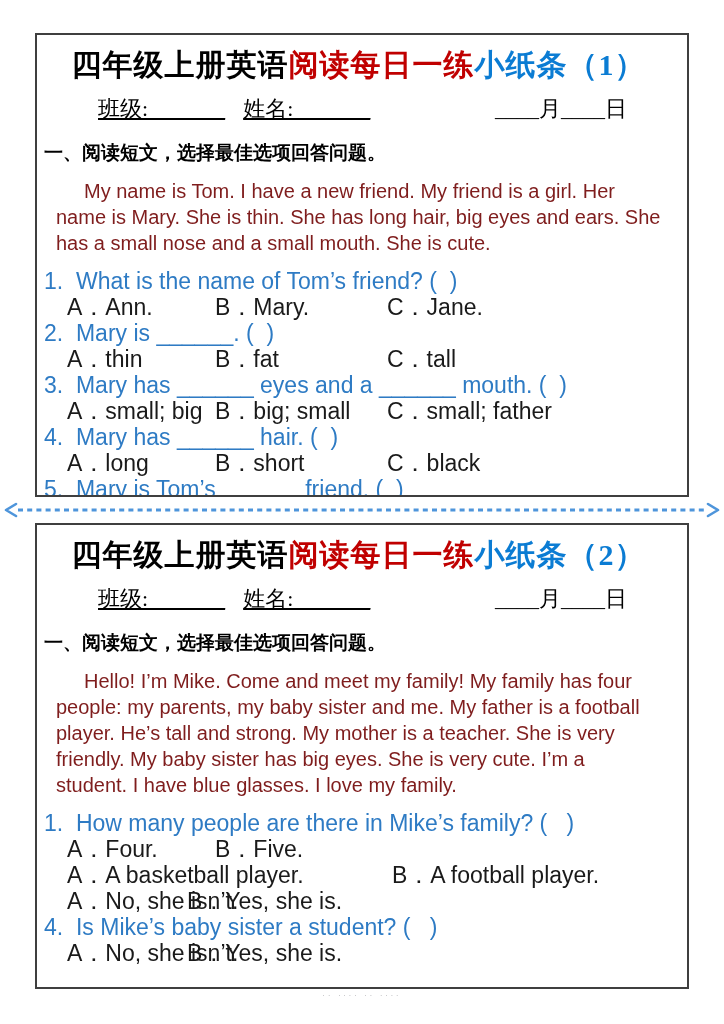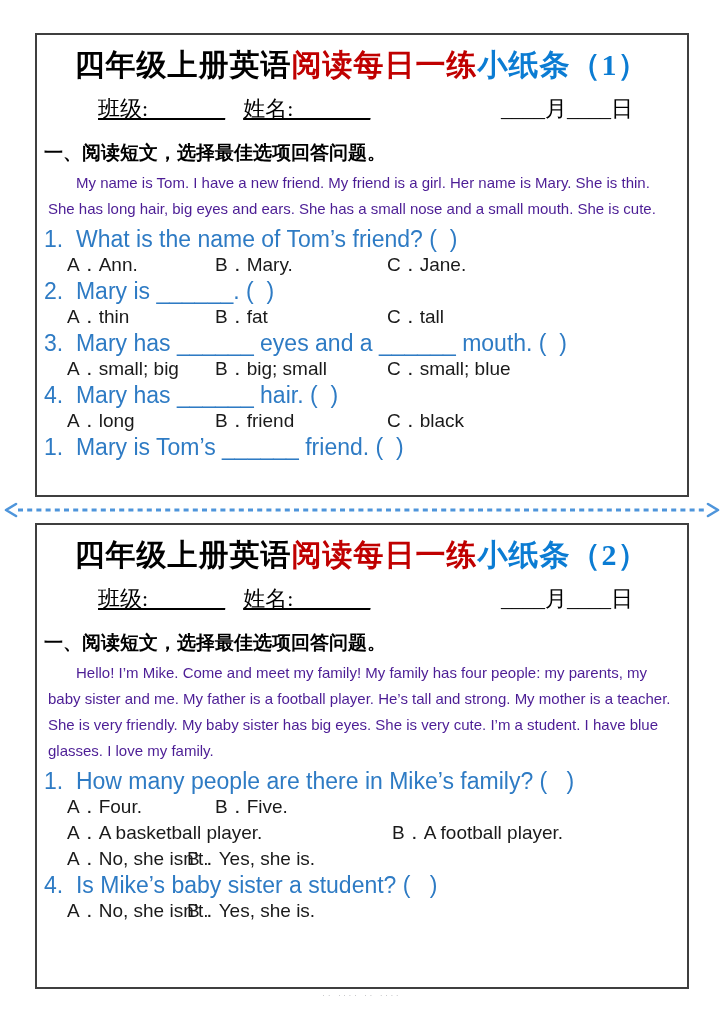--- a/index.html
+++ b/index.html
@@ -9,21 +9,21 @@
     font-family: "Liberation Sans", sans-serif;
     color: #1a1a1a;
     overflow: hidden;
   }
   .sheet {
     box-sizing: border-box;
     width: 654px;
     margin: 0 auto;
     border: 2px solid #3f3f3f;
     background: #fff;
-    padding: 4px 8px 0 7px;
+    padding: 4px 14px 0 7px;
     overflow: hidden;
   }
   .sheet1 { margin-top: 33px; height: 464px; }
   .sheet2 { height: 466px; }
 
   .title {
     text-align: center;
     font-family: "Liberation Serif", "DejaVu Serif", serif;
     font-weight: bold;
     font-size: 30px;
@@ -49,35 +49,35 @@
   .hdr-left span { margin-right: 18px; text-decoration: underline; }
 
   .section-heading {
     font-family: "Liberation Serif", "DejaVu Serif", serif;
     font-weight: bold;
     font-size: 19px;
     color: #000;
     margin: 16px 0 4px 0;
   }
   .passage {
-    font-size: 15px;
+    font-size: 20px;
     line-height: 26px;
-    margin: 4px;
+    margin: 12px;
     text-indent: 28px;
     white-space: pre-wrap;
-    color: #4c1d95;
+    color: #7f1d1d;
   }
   .q {
     color: #2e7bc4;
     font-size: 23px;
     line-height: 26px;
     white-space: pre-wrap;
   }
   .opts {
-    font-size: 19px;
+    font-size: 23px;
     line-height: 26px;
     padding-left: 23px;
     color: #1a1a1a;
     white-space: pre;
   }
   .opt  { display: inline-block; }
   .c148 { width: 148px; }
   .c172 { width: 172px; }
   .c325 { width: 325px; }
   .c120 { width: 120px; }
@@ -110,26 +110,26 @@
   <div class="section-heading">一、阅读短文，选择最佳选项回答问题。</div>
   <p class="passage">My name is Tom. I have a new friend. My friend is a girl. Her name is Mary. She is thin. She has long hair, big eyes and ears. She has a small nose and a small mouth. She is cute.</p>
 
   <div class="q">1.  What is the name of Tom’s friend? (  )</div>
   <div class="opts"><span class="opt c148">A．Ann.</span><span class="opt c172">B．Mary.</span><span class="opt">C．Jane.</span></div>
 
   <div class="q">2.  Mary is ______. (  )</div>
   <div class="opts"><span class="opt c148">A．thin</span><span class="opt c172">B．fat</span><span class="opt">C．tall</span></div>
 
   <div class="q">3.  Mary has ______ eyes and a ______ mouth. (  )</div>
-  <div class="opts"><span class="opt c148">A．small; big</span><span class="opt c172">B．big; small</span><span class="opt">C．small; blue</span></div>
+  <div class="opts"><span class="opt c148">A．small; big</span><span class="opt c172">B．big; small</span><span class="opt">C．small; father</span></div>
 
   <div class="q">4.  Mary has ______ hair. (  )</div>
-  <div class="opts"><span class="opt c148">A．long</span><span class="opt c172">B．friend</span><span class="opt">C．black</span></div>
+  <div class="opts"><span class="opt c148">A．long</span><span class="opt c172">B．short</span><span class="opt">C．black</span></div>
 
-  <div class="q">1.  Mary is Tom’s ______ friend. (  )</div>
+  <div class="q">5.  Mary is Tom’s ______ friend. (  )</div>
 </section>
 
 <svg class="divider" viewBox="0 0 720 16" width="720" height="16" xmlns="http://www.w3.org/2000/svg">
   <polyline points="14,2 4,8 14,14" fill="none" stroke="#4e95db" stroke-width="2.6" stroke-linecap="round" stroke-linejoin="round"></polyline>
   <line x1="16" y1="8" x2="704" y2="8" stroke="#4e95db" stroke-width="3.2" stroke-dasharray="5 4.2"></line>
   <polyline points="706,2 716,8 706,14" fill="none" stroke="#4e95db" stroke-width="2.6" stroke-linecap="round" stroke-linejoin="round"></polyline>
 </svg>
 
 <section class="sheet sheet2">
   <h1 class="title"><span class="t-black">四年级上册英语</span><span class="t-red">阅读每日一练</span><span class="t-blue">小纸条（2）</span></h1>

